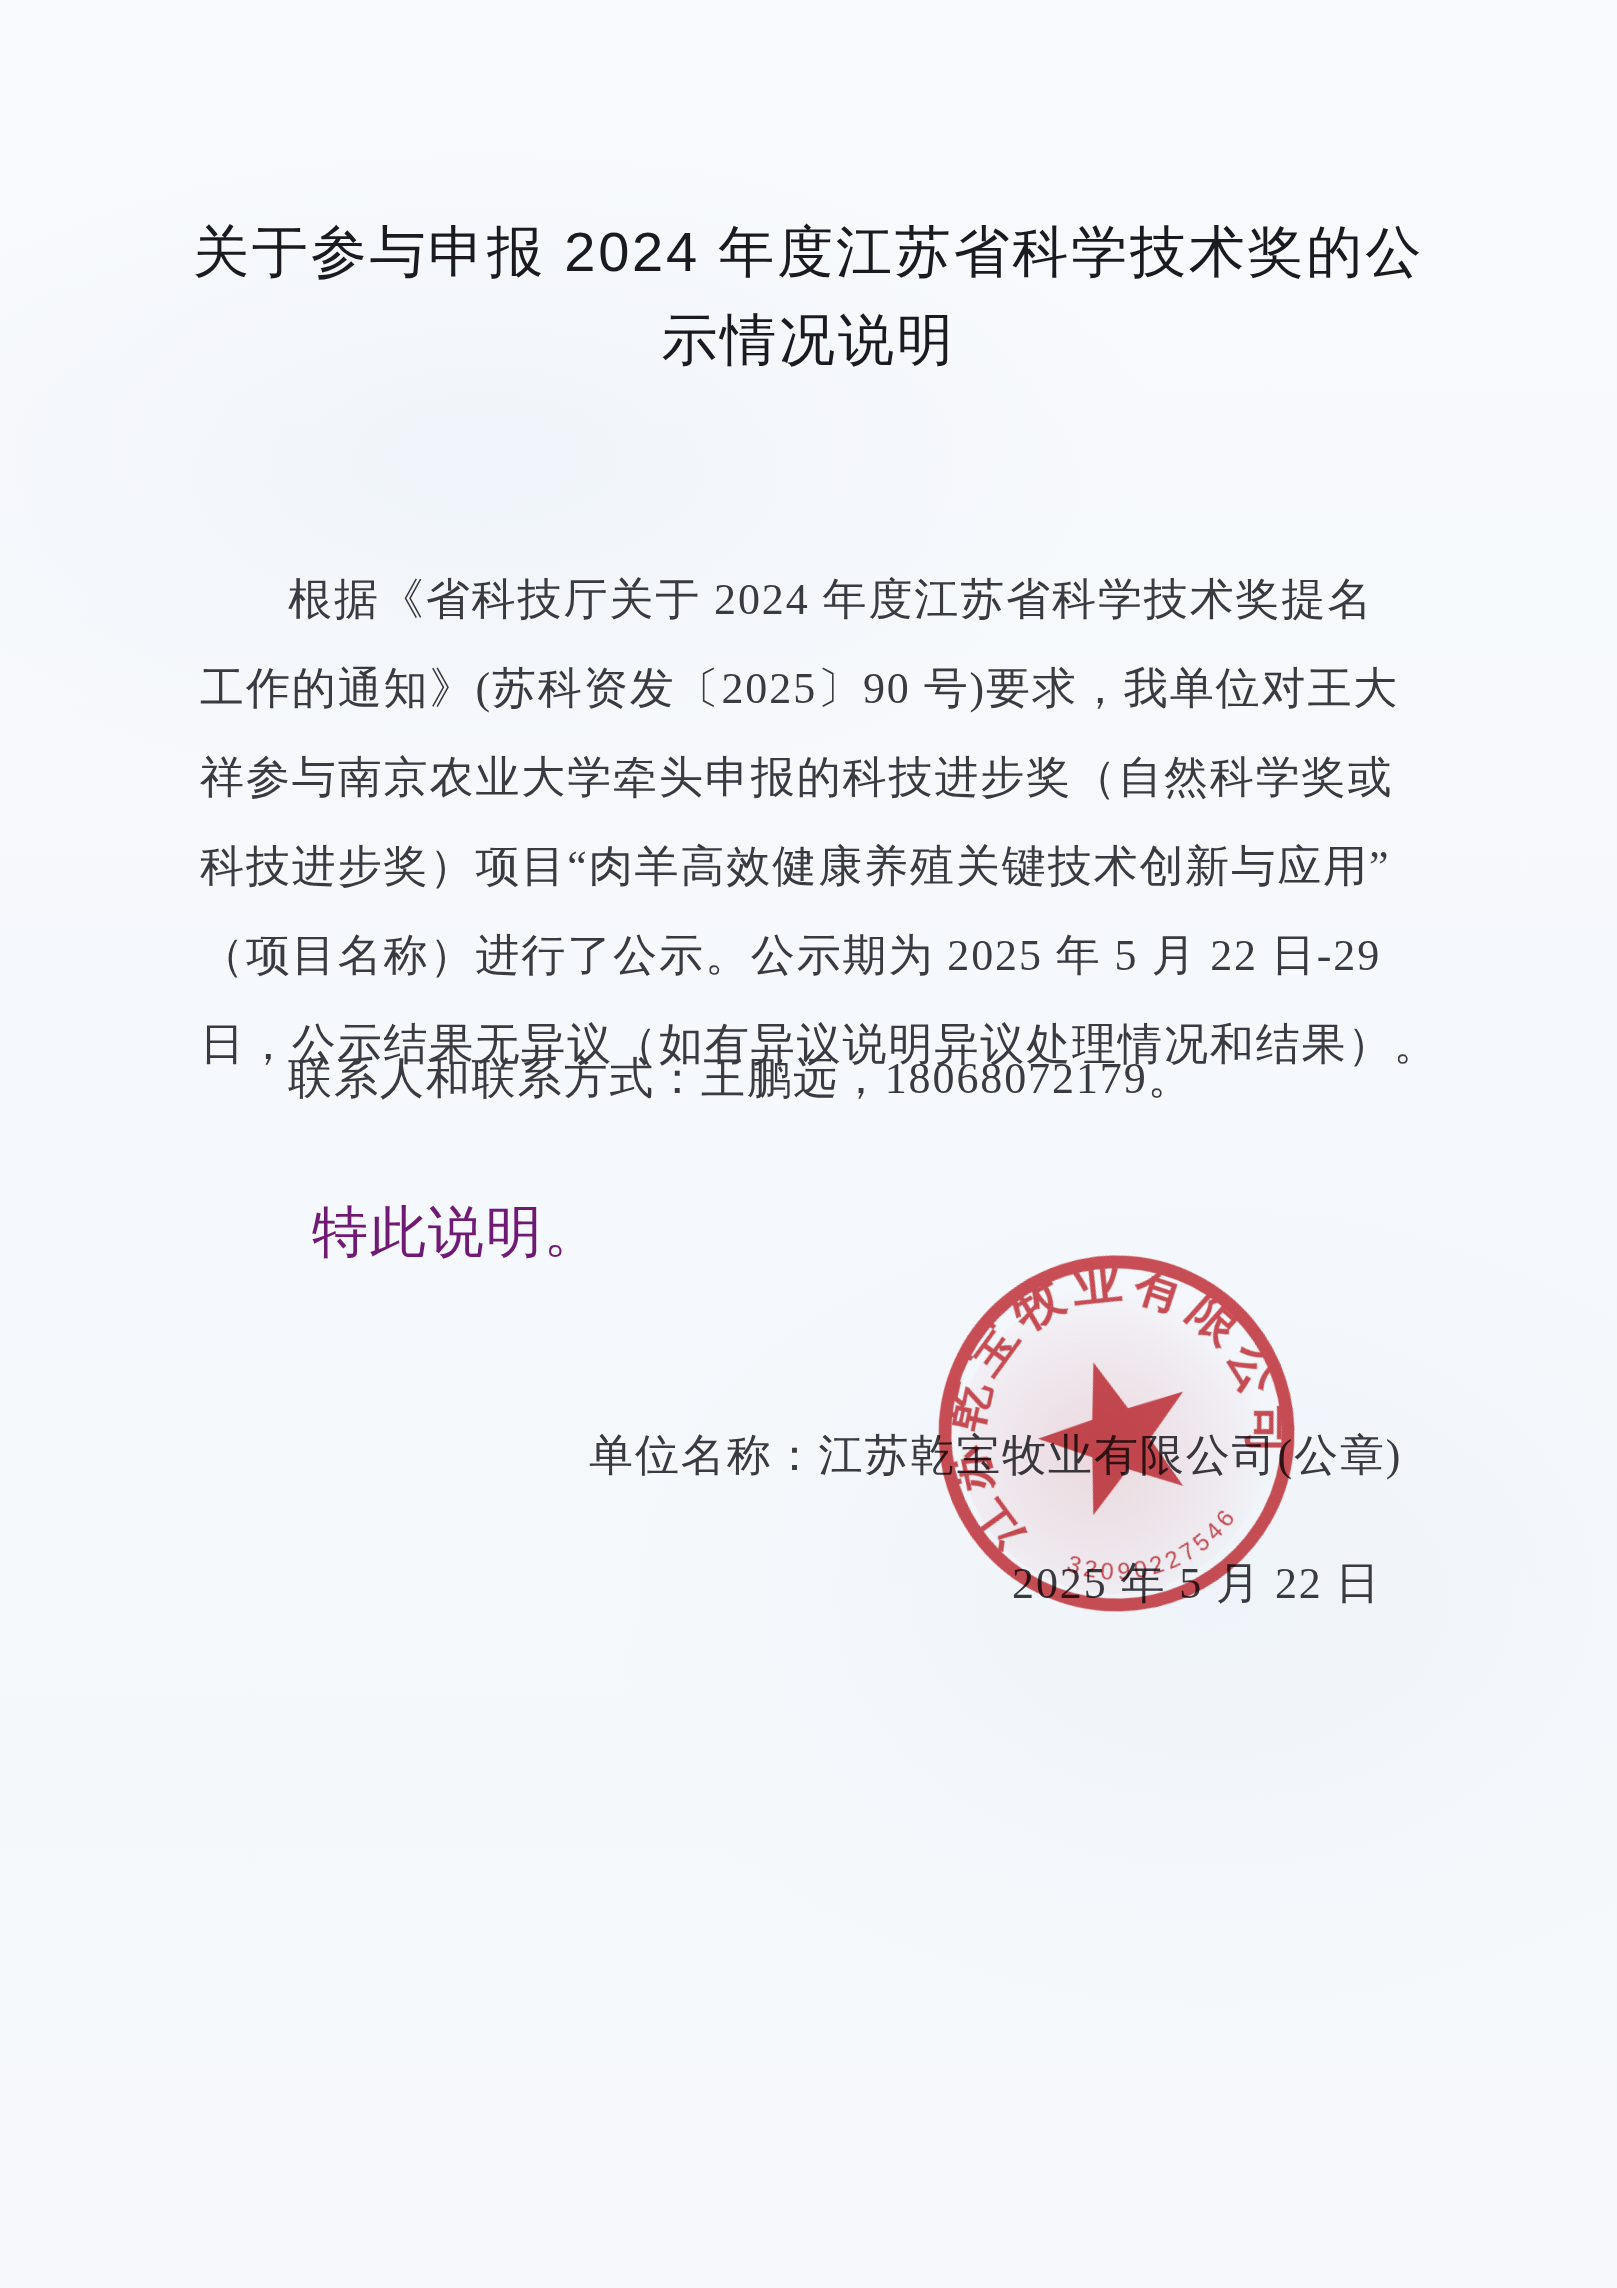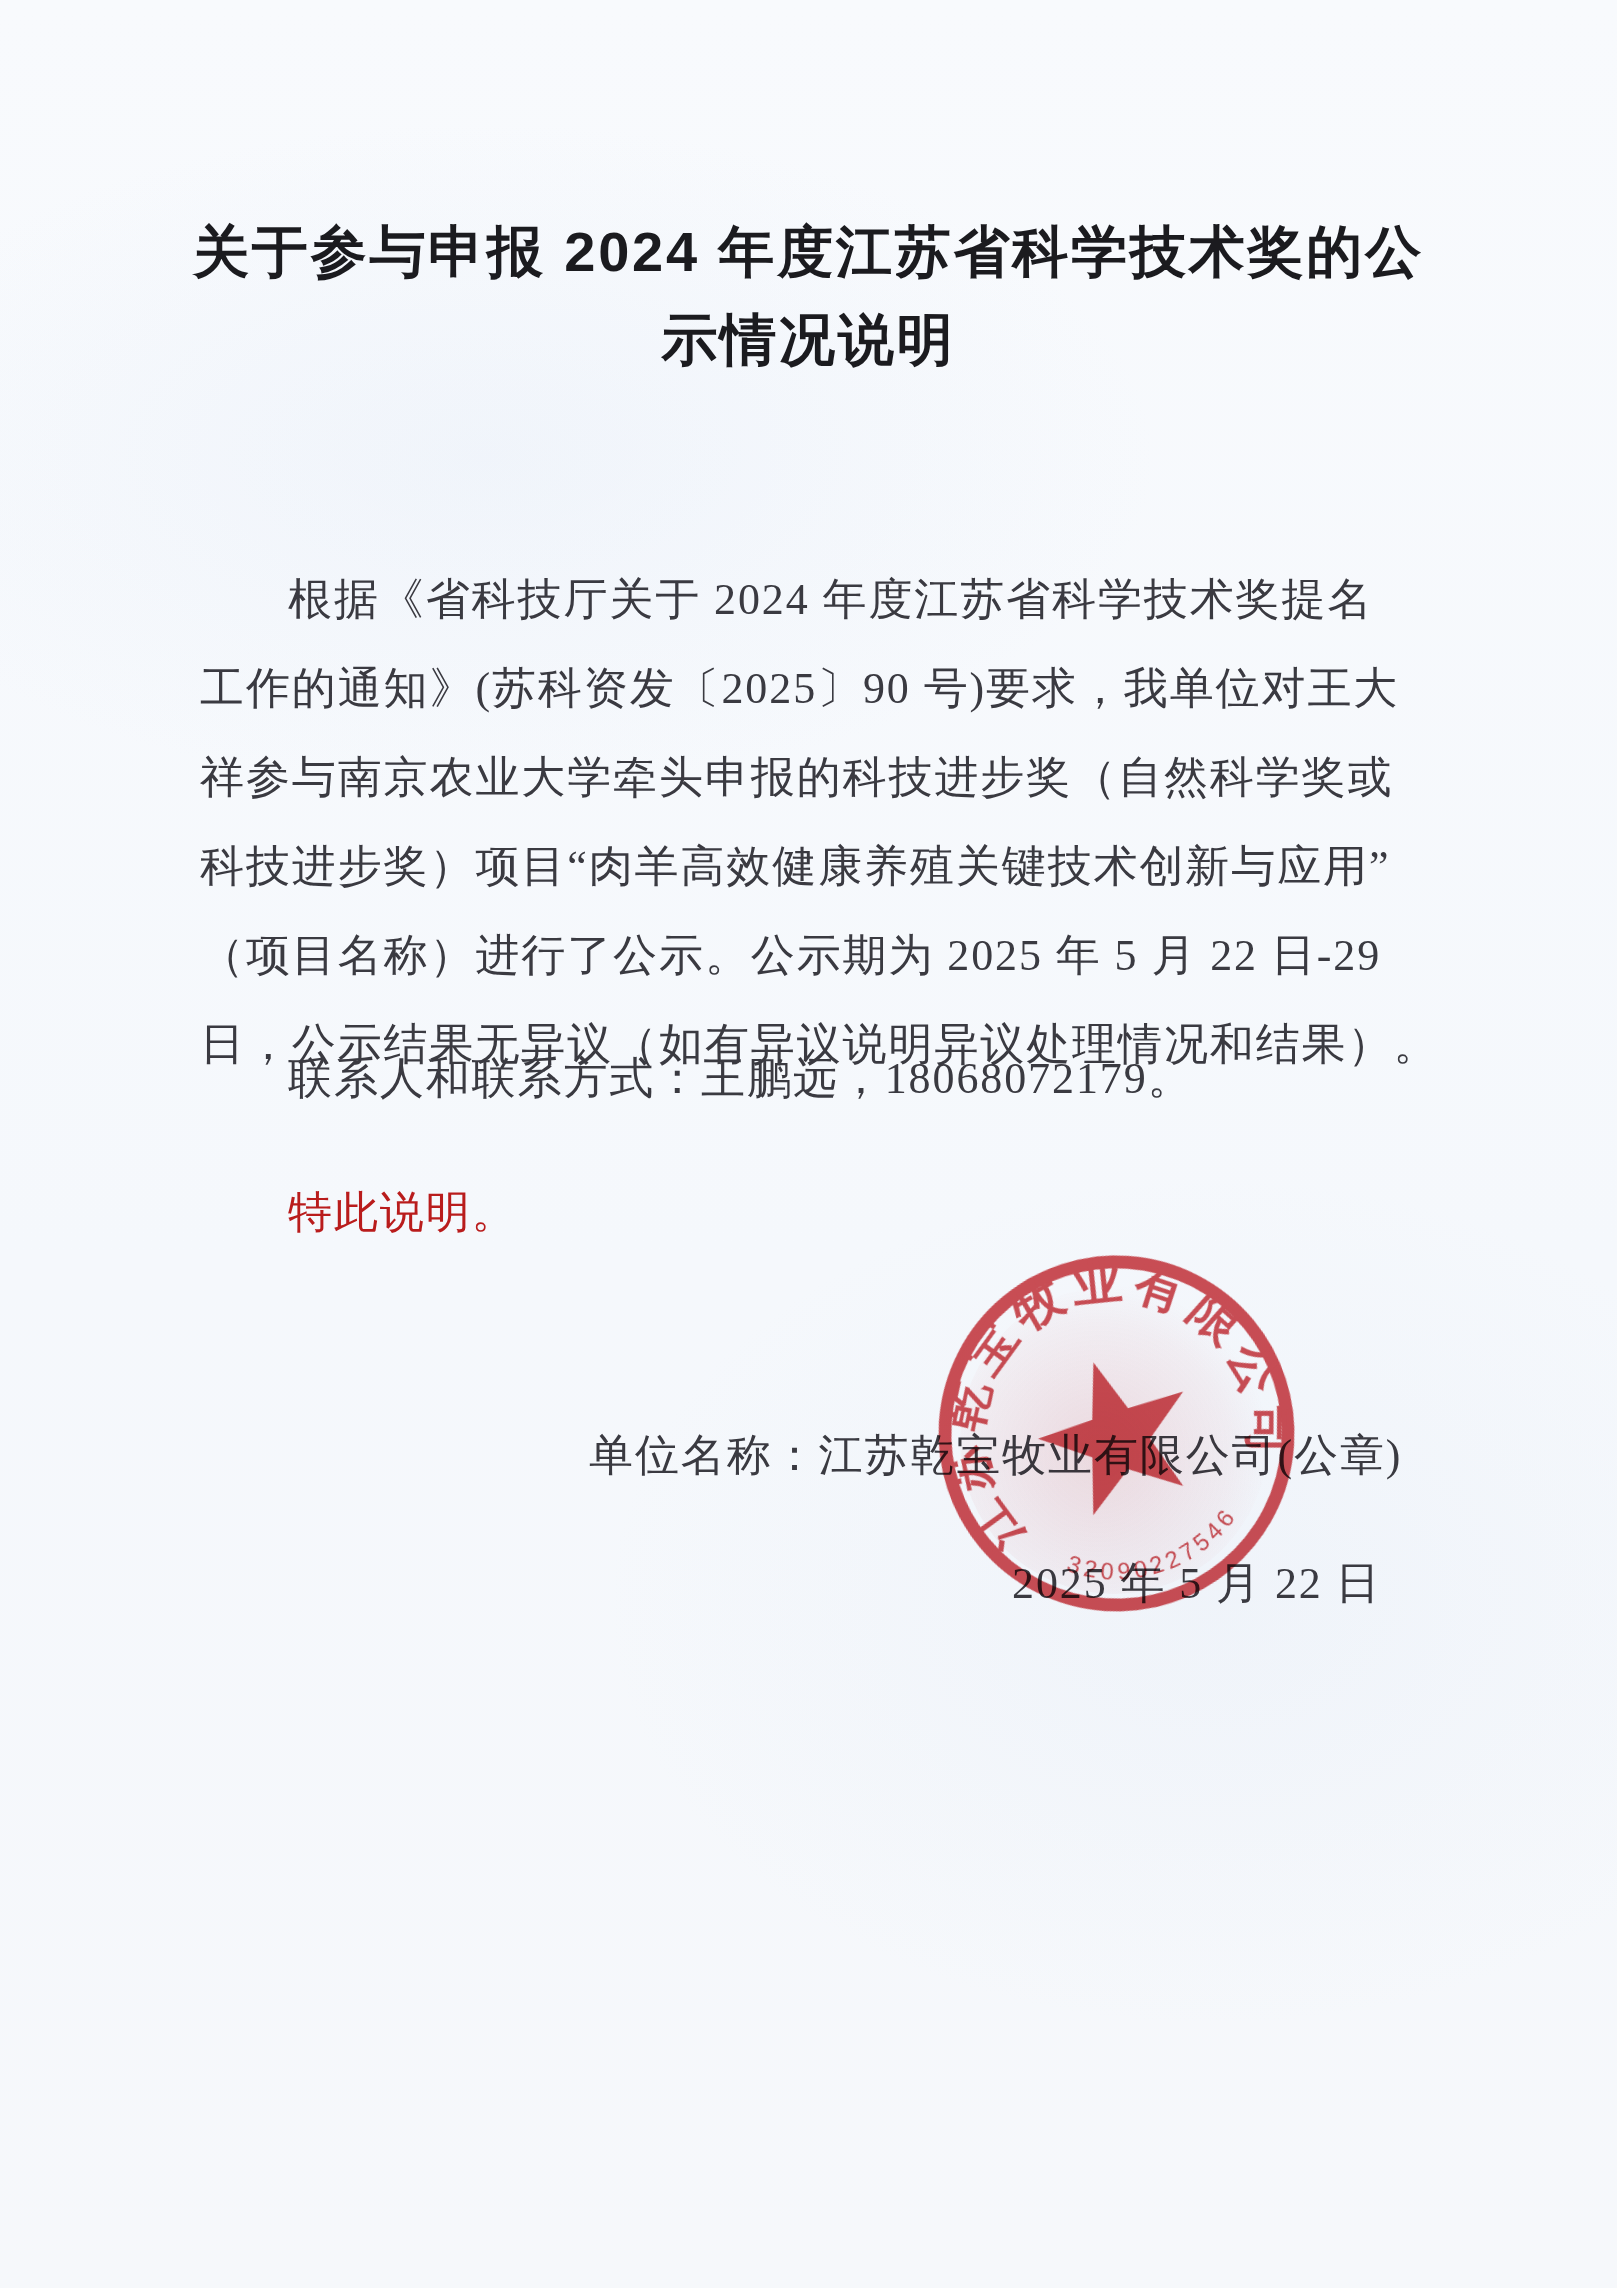--- a/index.html
+++ b/index.html
@@ -17,21 +17,21 @@
     background:
       radial-gradient(1119px 559px at 30% 20%, rgba(220,230,245,0.25), transparent 60%),
       radial-gradient(932px 653px at 75% 70%, rgba(215,226,242,0.2), transparent 65%);
     pointer-events: none;
   }
   .doc-title {
     position: absolute;
     top: 170px; left: 0; width: 100%;
     text-align: center;
     font-family: "Liberation Sans", "DejaVu Sans", sans-serif;
-    font-weight: bold;
+    font-weight: normal;
     font-size: 56px;
     line-height: 88px;
     letter-spacing: 2.8px;
     color: #1b1b1f;
     white-space: pre-line;
   }
   .body-par {
     position: absolute;
     top: 511px; left: 200px;
     font-size: 44px;
@@ -46,24 +46,24 @@
     top: 1005px; left: 200px;
     font-size: 44px;
     letter-spacing: 1.9px;
     text-indent: 2em;
     color: #3a3a41;
     white-space: pre;
   }
   .closing-line {
     position: absolute;
     top: 1139px; left: 200px;
-    font-size: 44px;
+    font-size: 56px;
     letter-spacing: 1.9px;
     text-indent: 2em;
-    color: #b91c1c;
+    color: #701a75;
     white-space: pre;
   }
   .unit-line {
     position: absolute;
     top: 1382px; left: 589px;
     font-size: 44px;
     letter-spacing: 1.9px;
     color: #3a3a41;
     white-space: pre;
     z-index: 2;

